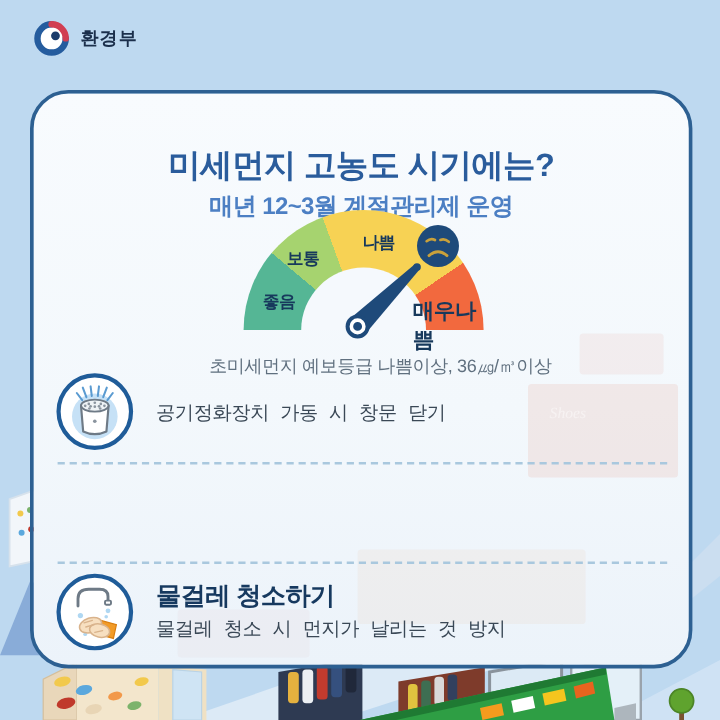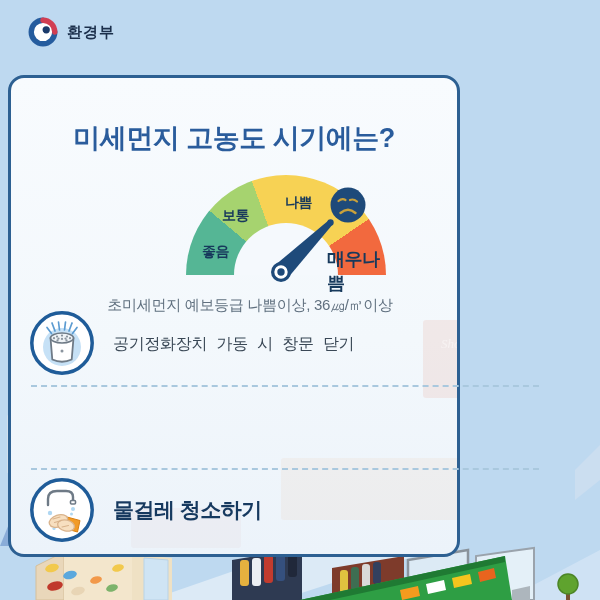--- a/index.html
+++ b/index.html
@@ -6,22 +6,22 @@
   .stage{position:relative;width:600px;height:600px;overflow:hidden;
          background:#BED9F0;font-family:"Liberation Sans",sans-serif;}
   svg{display:block;}
   .bg-art{position:absolute;left:0;top:0;width:600px;height:600px;}
 
   
   .logo{position:absolute;left:28px;top:17px;display:flex;align-items:center;gap:9px;}
   .logo-text{font-size:15px;font-weight:700;color:#1B2F4B;letter-spacing:1px;}
 
   
-  .card{position:absolute;left:8px;top:75px;width:452px;height:482px;box-sizing:border-box;
-        border:3px solid #2D6092;border-radius:16px;
+  .card{position:absolute;left:25px;top:75px;width:552px;height:482px;box-sizing:border-box;
+        border:3px solid #2D6092;border-radius:32px;
         background:linear-gradient(180deg,#F8FBFE 0%,#F3F8FC 55%,#ECF3FA 100%);}
   .ghosts{position:absolute;inset:0;border-radius:33px;overflow:hidden;pointer-events:none;}
   .ghost{position:absolute;border-radius:3px;}
   .g1{left:412px;top:242px;width:125px;height:78px;background:#E58873;opacity:.14;}
   .g1s{position:absolute;left:430px;top:258px;font-family:"Liberation Serif",serif;font-style:italic;
        font-size:13px;color:#ffffff;opacity:.45;}
   .g2{left:455px;top:200px;width:70px;height:34px;background:#E58873;opacity:.10;}
   .g3{left:270px;top:380px;width:190px;height:62px;background:#E8B08A;opacity:.10;}
   .g4{left:120px;top:430px;width:110px;height:40px;background:#D9A7A0;opacity:.08;}
 
@@ -138,20 +138,21 @@
   <section class="card">
     <div class="ghosts">
       <div class="ghost g1"></div>
       <span class="g1s">Shoes</span>
       <div class="ghost g2"></div>
       <div class="ghost g3"></div>
       <div class="ghost g4"></div>
     </div>
 
     <h1 class="title">미세먼지 고농도 시기에는?</h1>
+    <h2 class="subtitle">매년 12~3월 계절관리제 운영</h2>
 
     <div class="gauge">
       <div class="gauge-arc"></div>
       <div class="gauge-hole"></div>
       <span class="seg-label sl-good">좋음</span>
       <span class="seg-label sl-normal">보통</span>
       <span class="seg-label sl-bad">나쁨</span>
       <span class="seg-label sl-verybad">매우나쁨</span>
       <svg class="gauge-overlay" width="200" height="115" viewBox="0 0 200 115">
         <g>
@@ -215,16 +216,17 @@
         <circle cx="42.5" cy="37" r="1.5" fill="#AFD7F2"></circle>
         <circle cx="21" cy="36" r="2.2" fill="#AFD7F2"></circle>
         <circle cx="25" cy="51.5" r="1.6" fill="#AFD7F2"></circle>
         <polygon points="38,40 51,43.5 48.5,55 36,51.5" fill="#F29B27" stroke="#D97F12" stroke-width="1"></polygon>
         <ellipse cx="29.5" cy="44" rx="9.5" ry="6" fill="#F7DFC0" stroke="#D9B38C" stroke-width="1.3" transform="rotate(-18 29.5 44)"></ellipse>
         <ellipse cx="37" cy="48.5" rx="8.5" ry="5.5" fill="#F7DFC0" stroke="#D9B38C" stroke-width="1.3" transform="rotate(12 37 48.5)"></ellipse>
         <path d="M24 42 l7 -2 M25.5 45.5 l7 -2 M33 50 l6.5 -1.5" stroke="#D9B38C" stroke-width="1.1" stroke-linecap="round" fill="none"></path>
       </svg>
       <div class="tip-text">
         <div class="tip-title">물걸레 청소하기</div>
+        <div class="tip-desc">물걸레 청소 시 먼지가 날리는 것 방지</div>
       </div>
     </div>
   </section>
 </div>
 
 </body></html>

